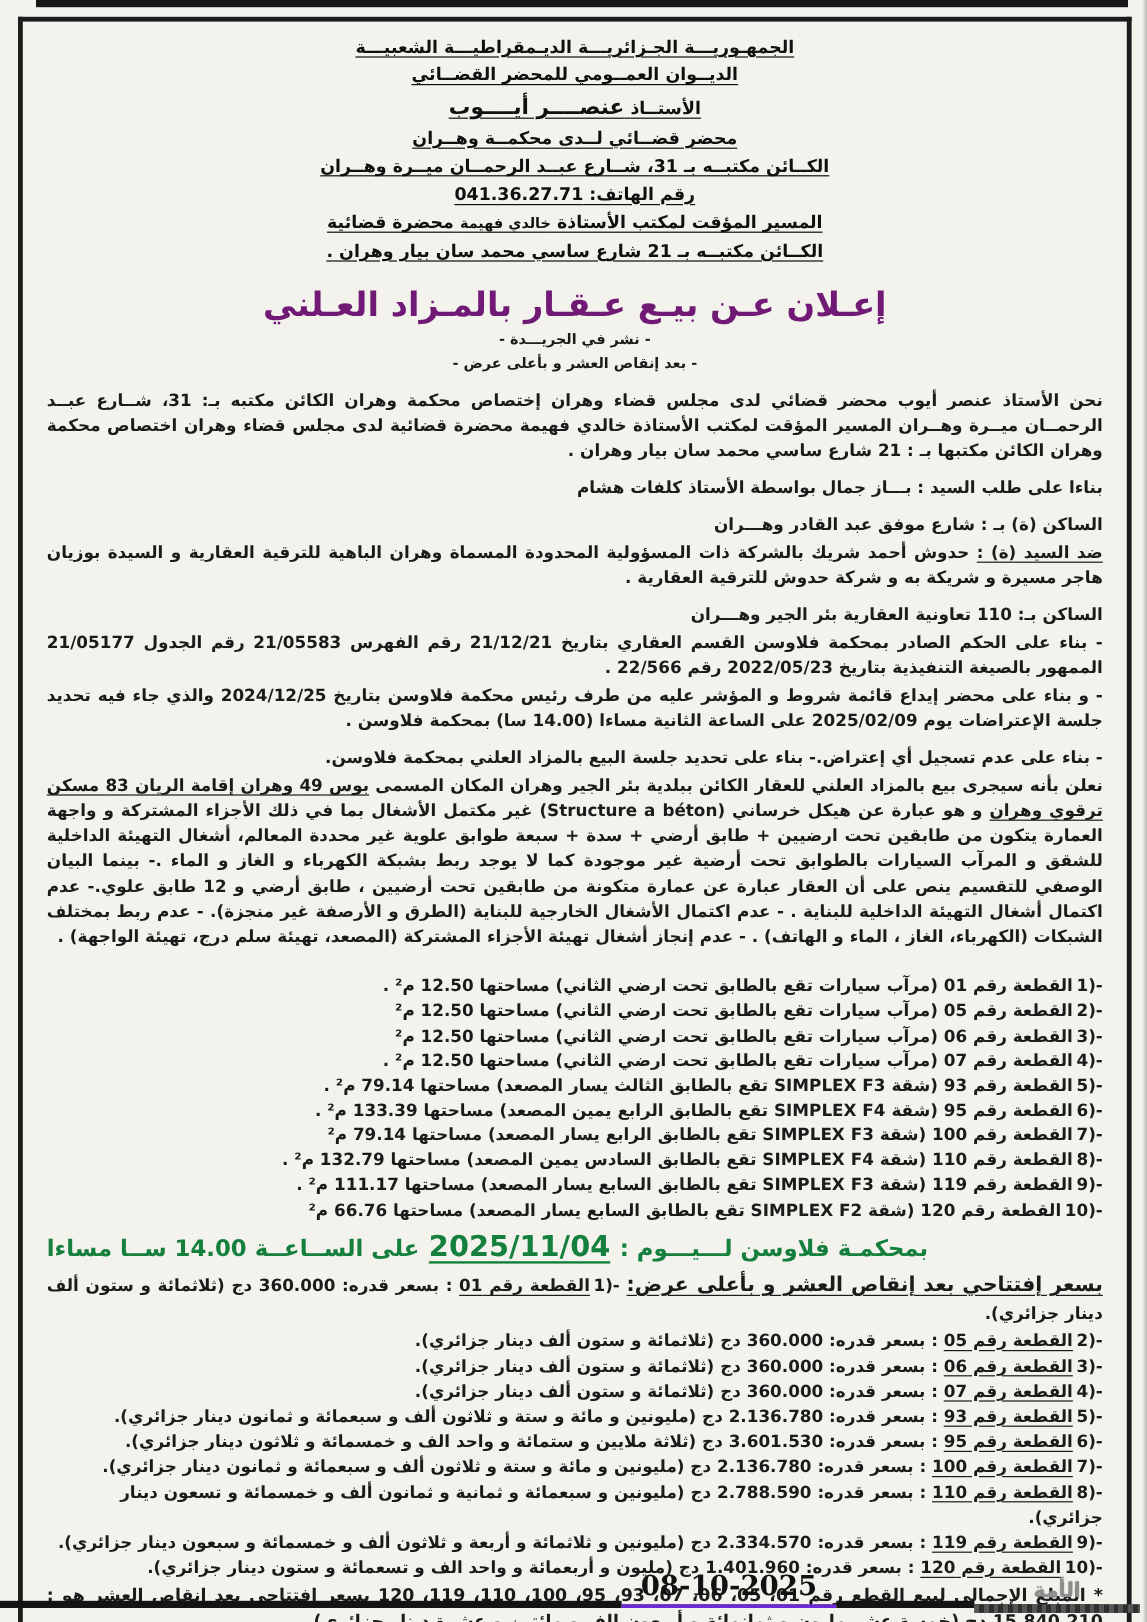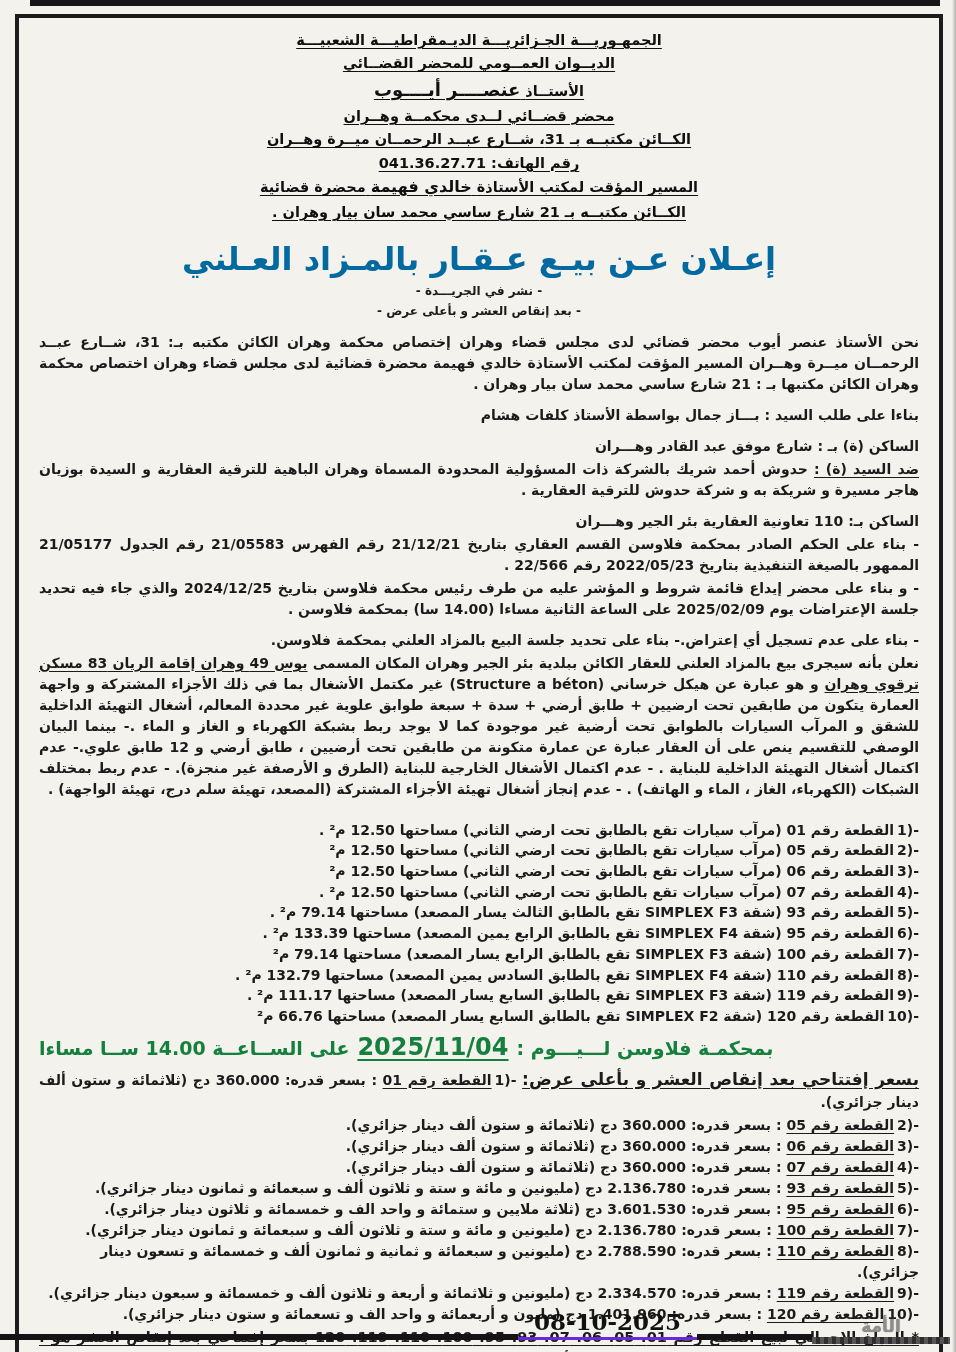--- a/index.html
+++ b/index.html
@@ -13,24 +13,24 @@
   .top-strip { position:absolute; top:0; left:30px; right:16px; height:6px; background:#181818; }
   .frame {
     position:absolute; top:14px; left:15px; right:13px; bottom:0;
     border:4px solid #1c1c1c; border-bottom:none;
     padding:10px 20px 12px 20px; direction:rtl; text-align:right;
   }
   
   .doc-header { text-align:center; font-size:14.5px; line-height:1.55; color:#101010; }
   .hline { text-decoration:underline; text-underline-offset:3px; margin:1px auto; }
   .hname { font-size:18px; letter-spacing:1px; }
-  .hname2 { font-size:16px; letter-spacing:.5px; }
+  .hname2 { font-size:12px; letter-spacing:.5px; }
   
   .title-block { text-align:center; margin-top:16px; }
-  .title-main { font-size:32px; letter-spacing:.5px; color:#0369a1; }
+  .title-main { font-size:28px; letter-spacing:.5px; color:#701a75; }
   .title-sub { font-size:12px; margin-top:6px; }
   
   .bodytext { margin-top:14px; font-size:14px; line-height:1.5; }
   .bodytext p { margin:2px 0; }
   p.just { text-align:justify; }
   p.r { text-align:right;margin-top:10px; }
   .u { text-decoration:underline; text-underline-offset:3px; }
   .marker { direction:ltr; unicode-bidi:isolate; margin-left:3px; }
   .lots { margin-top:20px; }
   .lot-row { text-align:right; line-height:1.48; }

